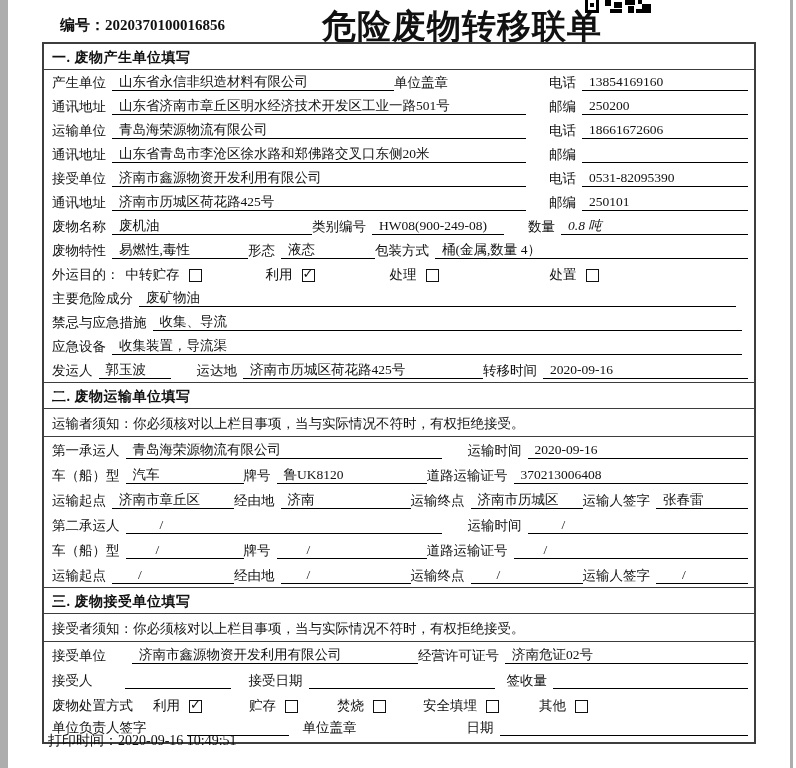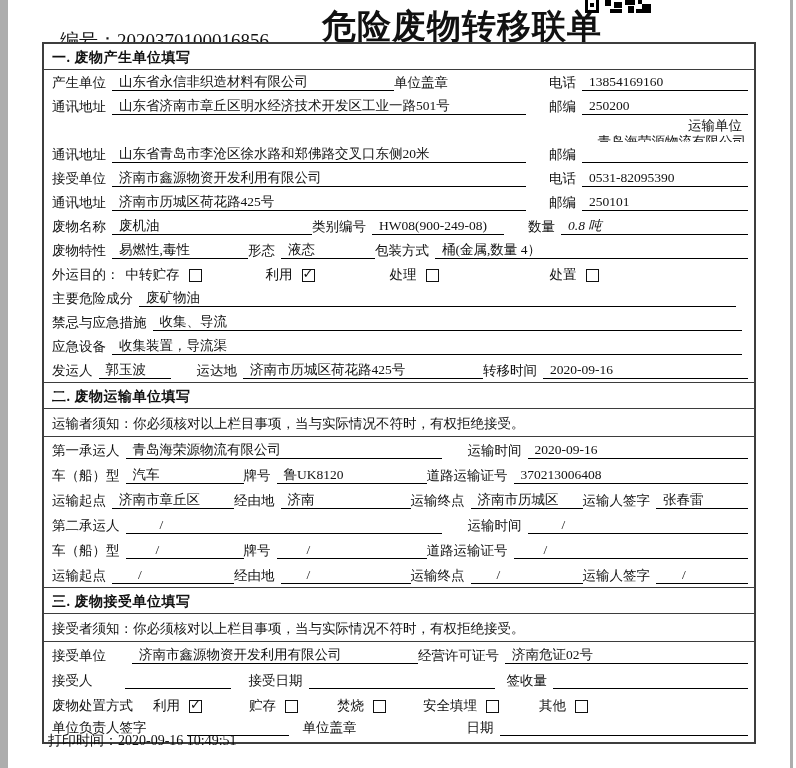--- a/index.html
+++ b/index.html
@@ -6,21 +6,21 @@
   body{
     width:796px;height:768px;overflow:hidden;position:relative;
     background:#ffffff;color:#111;
     font-family:"Liberation Serif","DejaVu Serif",serif;
     font-size:13.5px;
   }
   .edge{position:absolute;top:0;height:768px;background:#adadad;}
   .edge.left{left:0;width:8px;}
   .edge.right{left:790px;width:3px;}
   .hdr{position:absolute;top:0;left:0;width:796px;height:42px;}
-  .doc-no{position:absolute;left:60px;top:28px;font-size:19px;white-space:nowrap;}
+  .doc-no{position:absolute;left:60px;top:16px;font-size:15px;white-space:nowrap;font-weight:bold;}
   .doc-title{position:absolute;left:322px;top:4px;font-size:34px;font-weight:bold;letter-spacing:1px;white-space:nowrap;}
   .qr{position:absolute;left:585px;top:0;}
   .form{
     position:absolute;left:42px;top:42px;width:714px;
     border:2px solid #3d3d3d;box-sizing:border-box;background:#fff;
   }
   .section{}
   .section + .section{border-top:1.5px solid #3d3d3d;}
   .sec-header{
     height:26px;box-sizing:border-box;border-bottom:1.2px solid #3d3d3d;
@@ -90,21 +90,21 @@
         <span class="cl">电话</span>
         <span class="cv" style="flex: 0 0 166px;">13854169160</span>
       </div>
       <div class="row" style="height: 24px;">
         <span class="cl">通讯地址</span>
         <span class="cv" style="flex: 0 0 414px;">山东省济南市章丘区明水经济技术开发区工业一路501号</span>
         <span class="sp" style="flex: 1 1 0px;"></span>
         <span class="cl">邮编</span>
         <span class="cv" style="flex: 0 0 166px;">250200</span>
       </div>
-      <div class="row" style="height: 24px; flex-direction: column;">
+      <div class="row" style="height: 24px;">
         <span class="cl">运输单位</span>
         <span class="cv" style="flex: 0 0 414px;">青岛海荣源物流有限公司</span>
         <span class="sp" style="flex: 1 1 0px;"></span>
         <span class="cl">电话</span>
         <span class="cv" style="flex: 0 0 166px;">18661672606</span>
       </div>
       <div class="row" style="height: 24px;">
         <span class="cl">通讯地址</span>
         <span class="cv" style="flex: 0 0 414px;">山东省青岛市李沧区徐水路和郑佛路交叉口东侧20米</span>
         <span class="sp" style="flex: 1 1 0px;"></span>

